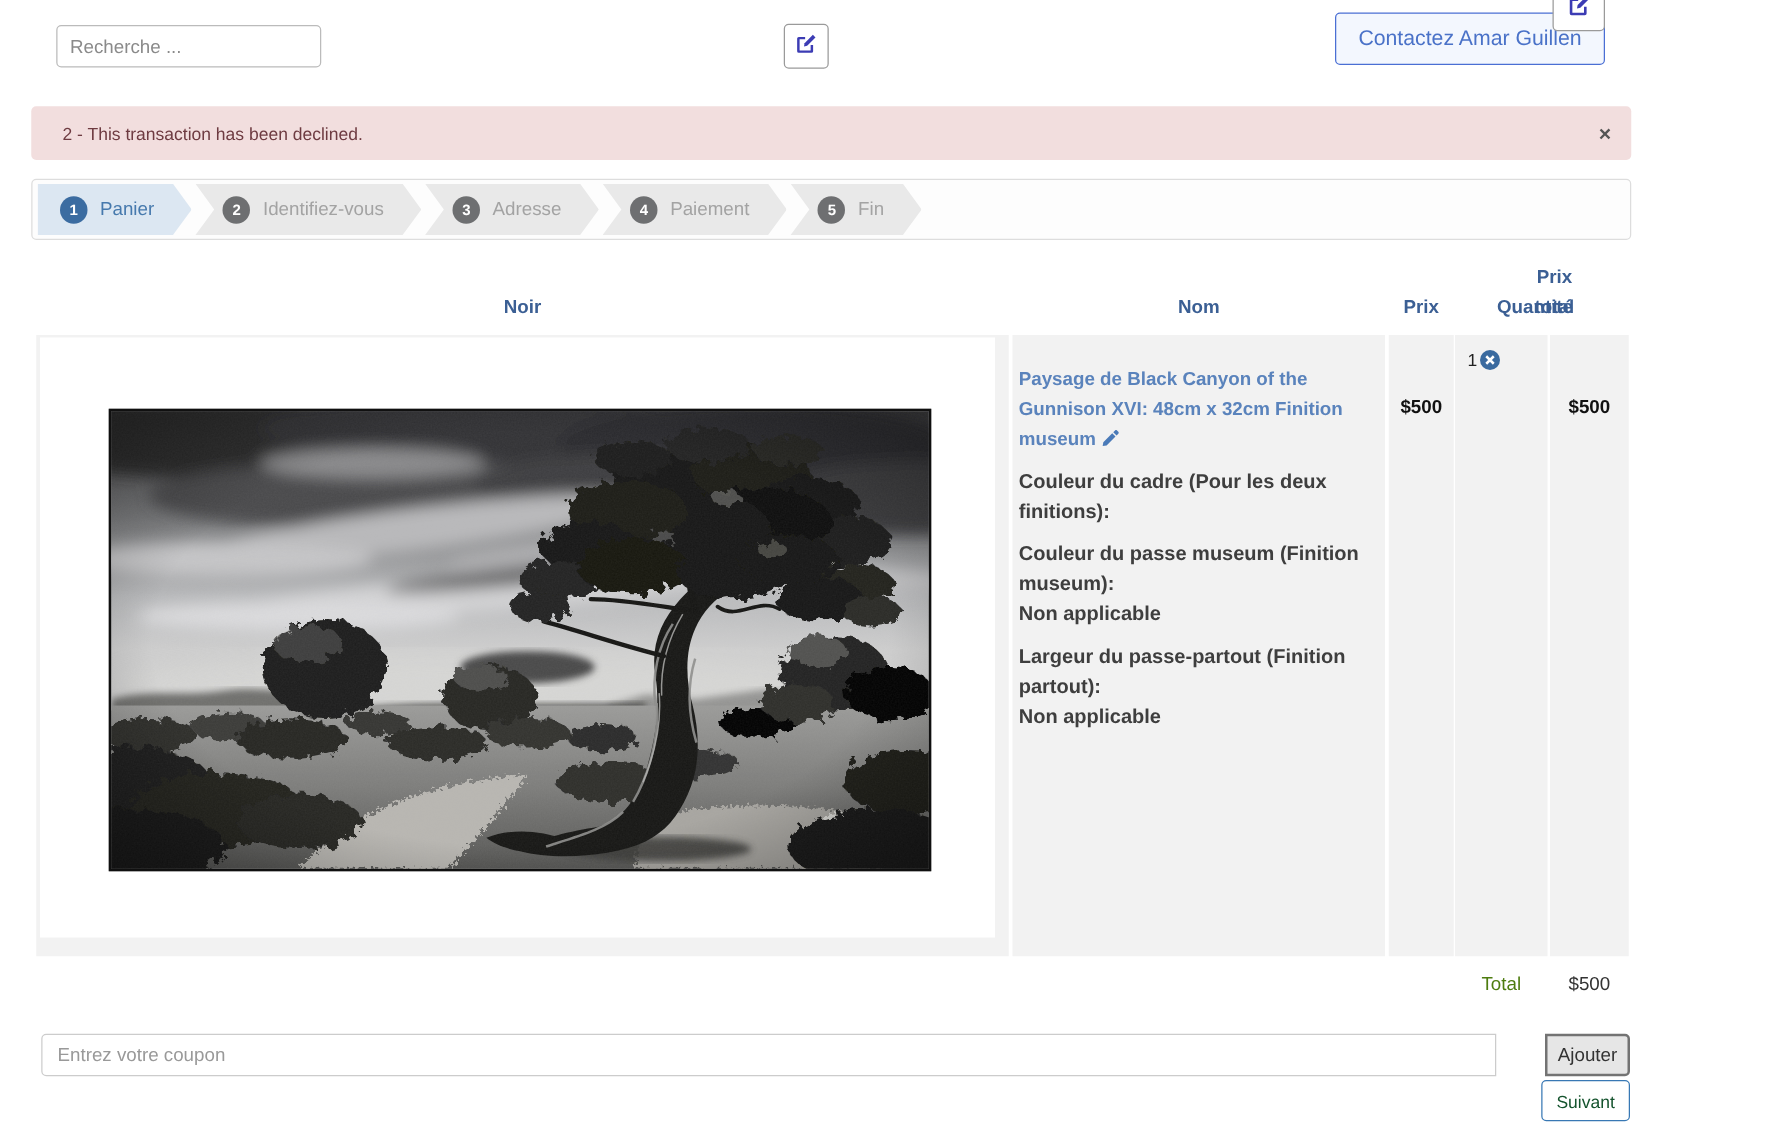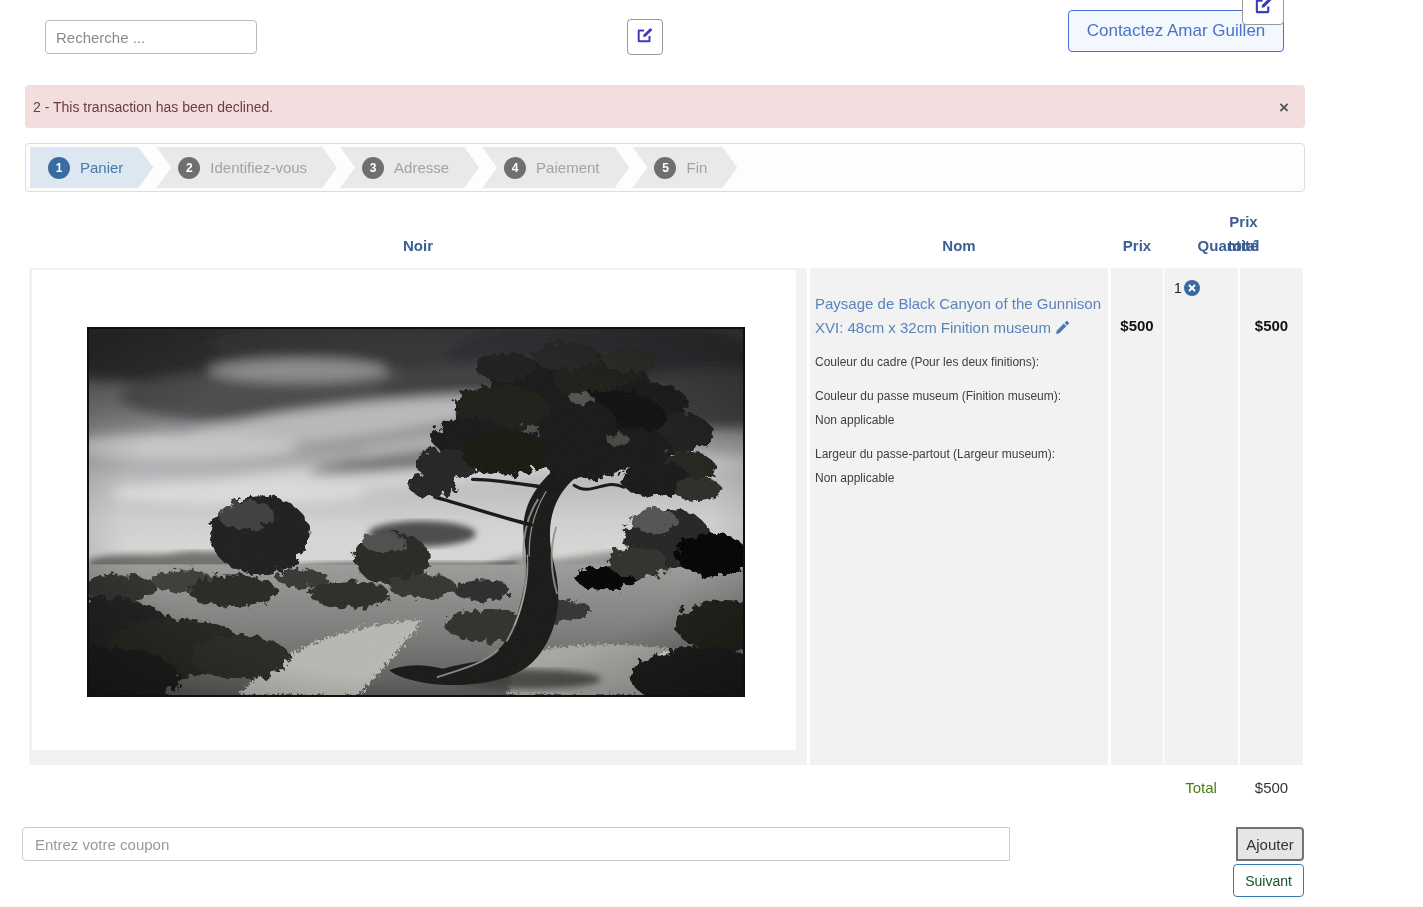--- a/index.html
+++ b/index.html
@@ -16,21 +16,21 @@
     display:flex; align-items:center; justify-content:center; cursor:pointer; }
   #mid-edit-btn { left:627px; top:19px; width:36px; height:36px; }
   #tr-edit-btn { left:1242px; top:-14px; width:42px; height:39px; z-index:3; align-items:flex-end; padding-bottom:5px; }
   #contact-btn { position:absolute; left:1068px; top:10px; width:216px; height:42px;
     background:#f3f7fe; border:1px solid #4a6fd4; border-radius:4px; color:#4a72c8;
     font-size:17px; font-family:"Liberation Sans",sans-serif; cursor:pointer; z-index:2; }
 
   
   #alert { position:absolute; left:25px; top:85px; width:1280px; height:43px;
     background:#f2dede; border-radius:4px; display:flex; align-items:center;
-    padding:0 8px; font-size:14px; color:#6e3b41; }
+    padding:0 25px; font-size:14px; color:#6e3b41; }
   #alert-close { position:absolute; right:16px; top:50%; transform:translateY(-50%);
     color:#555; font-weight:bold; font-size:17px; cursor:pointer; line-height:1; }
 
   
   #steps { position:absolute; left:25px; top:143px; width:1280px; height:49px;
     border:1px solid #ddd; border-radius:4px; background:#fdfdfd; display:flex; align-items:center;
     padding:3px 4px; }
   .step { position:relative; display:flex; align-items:center; gap:10px; height:41px;
     padding:0 30px 0 22px; background:#e9e9e9; color:#a3a3a3; font-size:15px; margin-right:3px;
     clip-path:polygon(0 0, calc(100% - 15px) 0, 100% 50%, calc(100% - 15px) 100%, 0 100%, 15px 50%);
@@ -47,39 +47,39 @@
   #th-image { left:29px; width:778px; top:234px; }
   #th-nom   { left:810px; width:298px; top:234px; }
   #th-prix  { left:1111px; width:52px; top:234px; }
   #th-qty   { left:1191px; width:74px; top:234px; }
   #th-total { left:1212px; width:63px; top:210px; }
 
   
   #row { position:absolute; left:29px; top:268px; width:1274px; height:497px; }
   .cell { position:absolute; top:0; height:497px; background:#f2f2f2; }
   #cell-image { left:0; width:778px; }
-  #cell-nom   { left:781px; width:298px; padding:24px 6px 0 5px; }
+  #cell-nom   { left:781px; width:298px; padding:24px 6px 0 5px;font-weight:bold; }
   #cell-prix  { left:1082px; width:52px; text-align:center; padding-top:49px; font-weight:bold; font-size:15px; color:#111; }
   #cell-qty   { left:1135px; width:74px; padding:12px 0 0 10px; font-size:14px; color:#222; }
   #cell-total { left:1211px; width:63px; text-align:center; padding-top:49px; font-weight:bold; font-size:15px; color:#111; }
   #mat { position:absolute; left:3px; top:2px; width:764px; height:480px; background:#fff; }
   #photo { position:absolute; left:55px; top:57px; width:658px; height:370px; border:2px solid #101010; background:#888; }
   #photo svg { display:block; width:100%; height:100%; }
 
   .prod-link { color:#5a83bc; font-size:15px; line-height:24px; cursor:pointer; }
   .pencil { display:inline-block; vertical-align:-2px; margin-left:4px; cursor:pointer; }
-  .opt { margin-top:10px; color:#3e3e3e; font-size:12px; line-height:24px; }
+  .opt { margin-top:10px; color:#3e3e3e; font-size:16px; line-height:24px; }
   .qty-x { display:inline-block; vertical-align:-3px; margin-left:2px; cursor:pointer; }
 
   
   #total-label { position:absolute; left:1164px; width:74px; top:779px; text-align:center; font-size:15px; color:#4d7c0f; }
   #total-value { position:absolute; left:1240px; width:63px; top:779px; text-align:center; font-size:15px; color:#333; }
 
   
-  #coupon-input { position:absolute; left:22px; top:827px; width:988px; height:34px;
+  #coupon-input { position:absolute; left:33px; top:827px; width:1164px; height:34px;
     border:1px solid #ccc; border-radius:4px 0 0 4px; padding:0 12px; font-size:15px; color:#444;
     font-family:"Liberation Sans",sans-serif; outline:none; }
   #coupon-input::placeholder { color:#999; }
   #coupon-add-btn { position:absolute; left:1236px; top:827px; width:68px; height:34px;
     background:#e6e6e6; border:2px solid #737373; border-radius:0 4px 4px 0; color:#333; font-size:15px;
     font-family:"Liberation Sans",sans-serif; cursor:pointer; }
   #next-btn { position:absolute; left:1233px; top:864px; width:71px; height:33px;
     background:#fff; border:1px solid #3878b4; border-radius:4px; color:#14532d; font-size:14px;
     font-family:"Liberation Sans",sans-serif; cursor:pointer; }
 </style>
@@ -311,21 +311,21 @@
             </svg></span>
       </div>
       <div class="opt">
         <div>Couleur du cadre (Pour les deux finitions):</div>
       </div>
       <div class="opt">
         <div>Couleur du passe museum (Finition museum):</div>
         <div>Non applicable</div>
       </div>
       <div class="opt">
-        <div>Largeur du passe-partout (Largeur museum):</div>
+        <div>Largeur du passe-partout (Finition partout):</div>
         <div>Non applicable</div>
       </div>
     </div>
 
     <div class="cell" id="cell-prix">
       <span>$500</span>
     </div>
 
     <div class="cell" id="cell-qty">
       <span>1</span><span class="qty-x"><svg width="16" height="16" viewBox="0 0 16 16">

